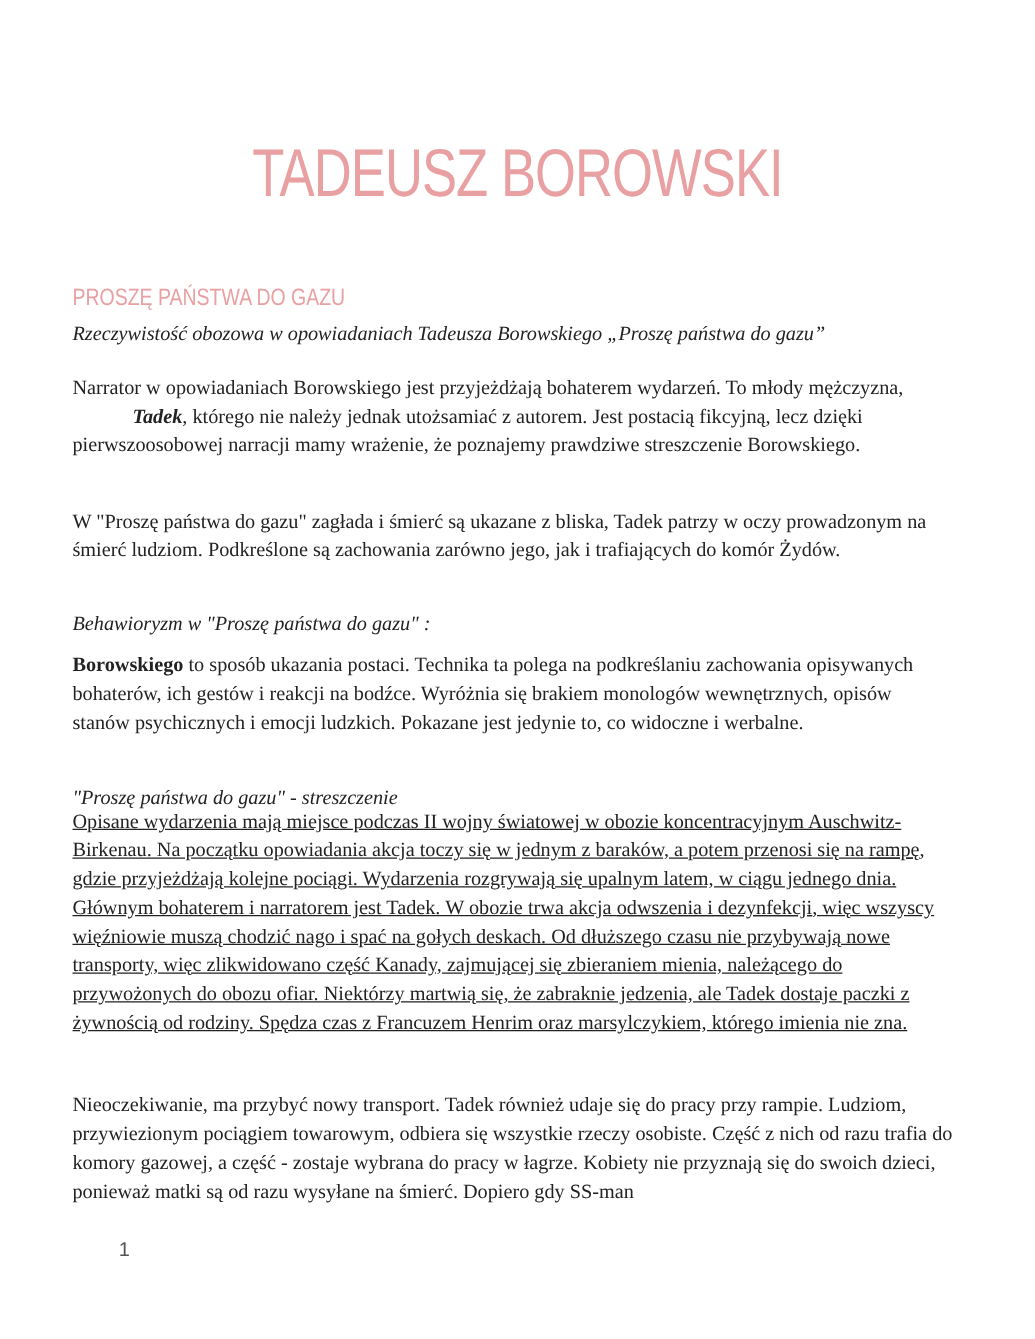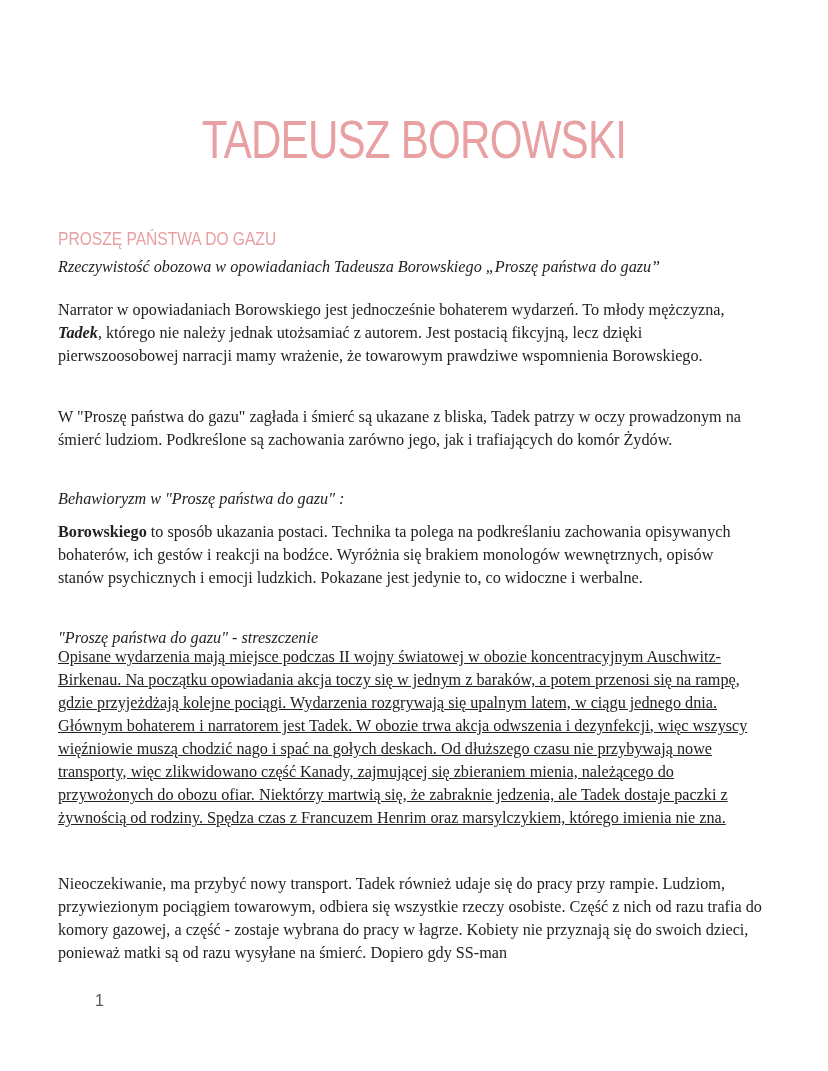--- a/index.html
+++ b/index.html
@@ -15,36 +15,36 @@
     font-family: "Liberation Serif", serif; font-style: italic; font-size: 14px; color: #666666; letter-spacing: 0.2px;
   }
   .section-heading {
     position: absolute; left: 58px; top: 228px;
     font-family: "Liberation Sans", sans-serif; font-size: 19px; color: #e8a0a2;
     transform: scaleX(0.82); transform-origin: left; white-space: nowrap;
   }
   .block { position: absolute; left: 58px; width: 700px; font-family: "Liberation Serif", serif; font-size: 16.2px; line-height: 23px; color: #222; }
   .italic { font-style: italic; }
   .b { font-weight: bold; }
-  .bi { font-weight: bold; font-style: italic; }
+  .bi { font-weight: bold; font-style: italic; margin-left: 48px; }
   a.link { color: #222; text-decoration: underline; }
   .page-num { position: absolute; left: 95px; top: 992px; font-family: "Liberation Sans", sans-serif; font-size: 16px; color: #555; }
 </style>
 </head>
 <body>
 
 <div class="page">
   <div class="title">TADEUSZ BOROWSKI</div>
 
   <div class="section-heading">PROSZĘ PAŃSTWA DO GAZU</div>
 
   <div class="block italic" style="top:256px;">Rzeczywistość obozowa w opowiadaniach Tadeusza Borowskiego „Proszę państwa do gazu”</div>
 
   <div class="block" style="top:299px; width:690px;">
-    <span>Narrator w opowiadaniach Borowskiego jest jednocześnie bohaterem wydarzeń. To młody mężczyzna, </span><span class="bi">Tadek</span><span>, którego nie należy jednak utożsamiać z autorem. Jest postacią fikcyjną, lecz dzięki pierwszoosobowej narracji mamy wrażenie, że towarowym prawdziwe wspomnienia Borowskiego.</span>
+    <span>Narrator w opowiadaniach Borowskiego jest przyjeżdżają bohaterem wydarzeń. To młody mężczyzna, </span><span class="bi">Tadek</span><span>, którego nie należy jednak utożsamiać z autorem. Jest postacią fikcyjną, lecz dzięki pierwszoosobowej narracji mamy wrażenie, że poznajemy prawdziwe streszczenie Borowskiego.</span>
   </div>
 
   <div class="block" style="top:406px; width:690px;">W "Proszę państwa do gazu" zagłada i śmierć są ukazane z bliska, Tadek patrzy w oczy prowadzonym na śmierć ludziom. Podkreślone są zachowania zarówno jego, jak i trafiających do komór Żydów.</div>
 
   <div class="block italic" style="top:488px;">Behawioryzm w "Proszę państwa do gazu" :</div>
 
   <div class="block" style="top:521px; width:690px;">
     <span class="b">Borowskiego</span><span> to sposób ukazania postaci. Technika ta polega na podkreślaniu zachowania opisywanych bohaterów, ich gestów i reakcji na bodźce. Wyróżnia się brakiem monologów wewnętrznych, opisów stanów psychicznych i emocji ludzkich. Pokazane jest jedynie to, co widoczne i werbalne.</span>
   </div>
 

